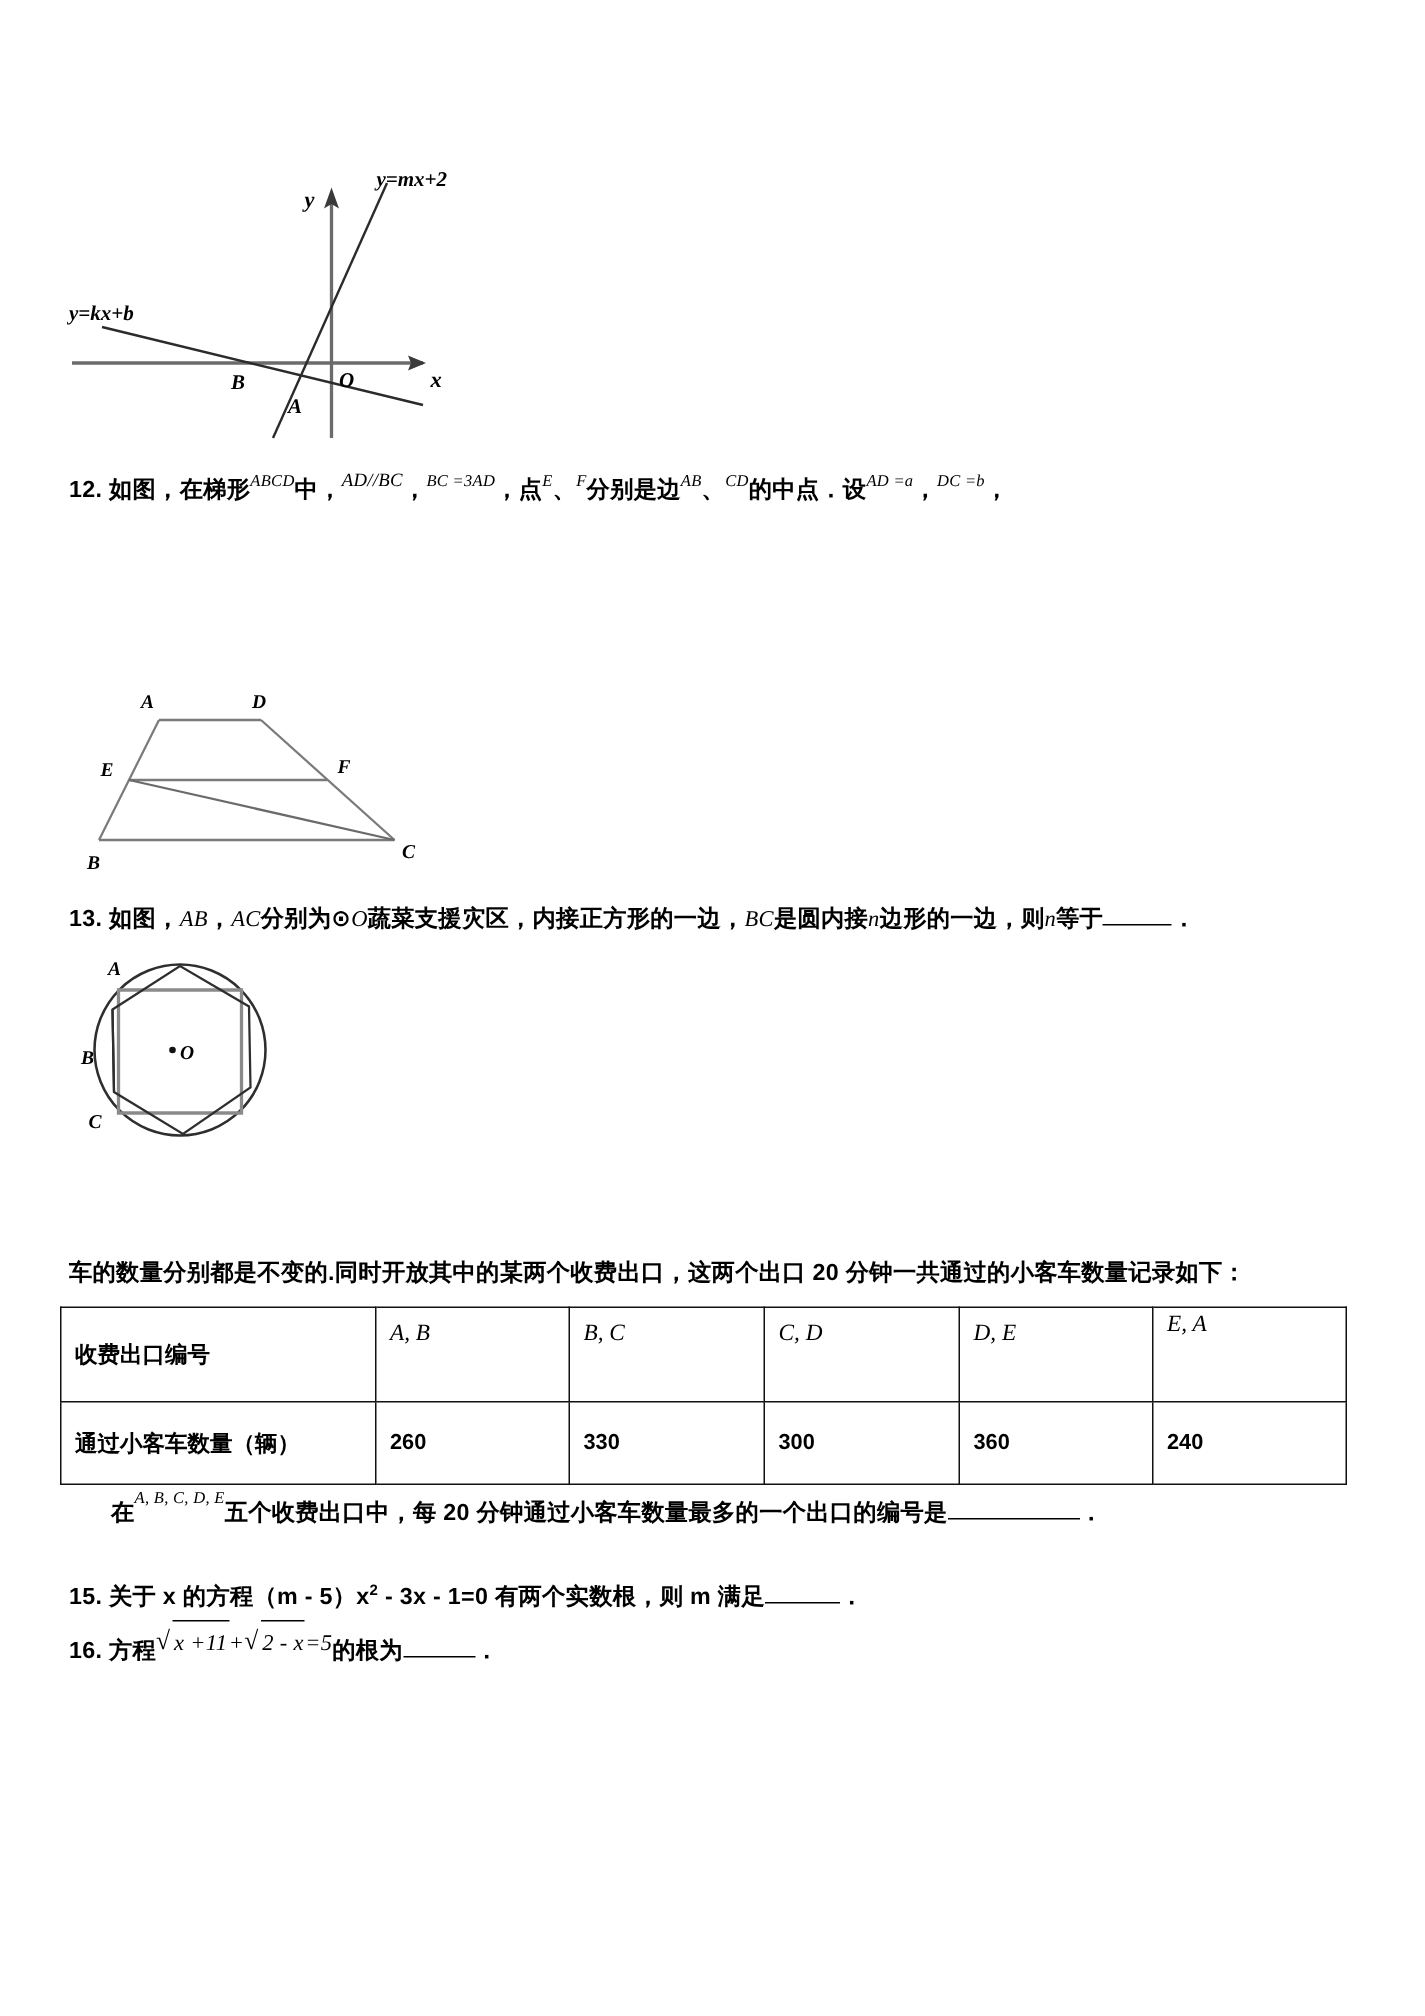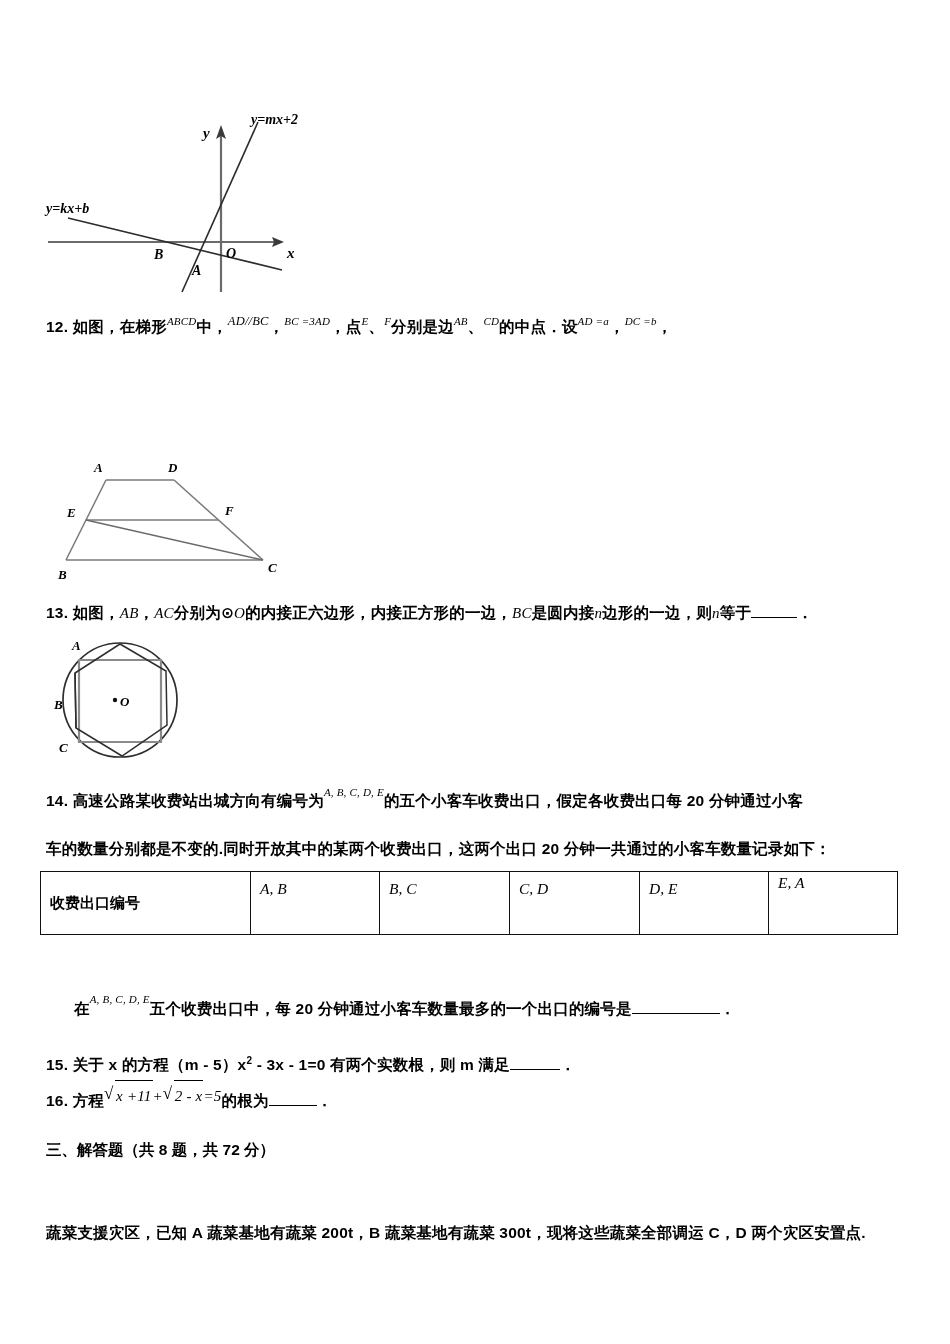--- a/index.html
+++ b/index.html
@@ -178,21 +178,21 @@
       <text x="118" y="17" class="fig-label" font-size="13">D</text>
       <text x="17" y="62" class="fig-label" font-size="13">E</text>
       <text x="175" y="60" class="fig-label" font-size="13">F</text>
       <text x="8" y="124" class="fig-label" font-size="13">B</text>
       <text x="218" y="117" class="fig-label" font-size="13">C</text>
     </svg>
   </div>
 
   <div class="blk qtext" style="left:46px; top:598px; width:890px;">
     <span class="num">13.</span>
-    <span>如图，</span><span class="mi">AB</span><span>，</span><span class="mi">AC</span><span>分别为⊙</span><span class="mi">O</span><span>的内接正六边形，内接正方形的一边，</span><span class="mi">BC</span><span>是圆内接</span><span class="mi">n</span><span>边形的一边，则</span><span class="mi">n</span><span>等于</span><span class="blank" style="width:46px; height:14px;"></span><span>．</span>
+    <span>如图，</span><span class="mi">AB</span><span>，</span><span class="mi">AC</span><span>分别为⊙</span><span class="mi">O</span><span>蔬菜支援灾区，内接正方形的一边，</span><span class="mi">BC</span><span>是圆内接</span><span class="mi">n</span><span>边形的一边，则</span><span class="mi">n</span><span>等于</span><span class="blank" style="width:46px; height:14px;"></span><span>．</span>
   </div>
 
   <div class="blk" style="left:48px; top:630px; width:150px; height:140px;">
     <svg width="150" height="140" viewBox="0 0 150 140">
 
       <circle cx="72" cy="70" r="57" fill="none" stroke="#2e2e2e" stroke-width="1.7"></circle>
 
       <polygon points="31,30 113,30 113,112 31,112" fill="none" stroke="#8a8a8a" stroke-width="2.2"></polygon>
 
       <polygon points="27,43 72,14 118,41 119,95 74,126 28,98" fill="none" stroke="#2e2e2e" stroke-width="1.5"></polygon>
@@ -201,58 +201,60 @@
 
       <circle cx="67" cy="70" r="2.2" fill="#111"></circle>
 
       <text x="24" y="20" class="fig-label" font-size="13">A</text>
       <text x="6" y="79" class="fig-label" font-size="13">B</text>
       <text x="11" y="122" class="fig-label" font-size="13">C</text>
       <text x="72" y="76" class="fig-label" font-size="13">O</text>
     </svg>
   </div>
 
-  <div class="blk qtext" style="left:46px; top:786px; width:890px;">
-    <span class="num">14.</span>
-    <span>高速公路某收费站出城方向有编号为</span><span class="mi-sup" style="top:-10px;">A, B, C, D, E</span><span>的五个小客车收费出口，假定各收费出口每 20 分钟通过小客</span>
-  </div>
   <div class="blk qtext" style="left:46px; top:834px; width:890px;">车的数量分别都是不变的.同时开放其中的某两个收费出口，这两个出口 20 分钟一共通过的小客车数量记录如下：</div>
 
   <table class="tbl" style="left:40px; top:871px; width:857px;">
     <colgroup>
       <col style="width:210px">
       <col style="width:129px">
       <col style="width:130px">
       <col style="width:130px">
       <col style="width:129px">
       <col style="width:129px">
     </colgroup>
     <tbody>
       <tr>
         <td class="label">收费出口编号</td>
         <td class="math">A, B</td>
         <td class="math">B, C</td>
         <td class="math">C, D</td>
         <td class="math">D, E</td>
         <td class="math raised">E, A</td>
       </tr>
+      <tr>
+        <td class="label">通过小客车数量（辆）</td>
+        <td class="numcell">260</td>
+        <td class="numcell">330</td>
+        <td class="numcell">300</td>
+        <td class="numcell">360</td>
+        <td class="numcell">240</td>
+      </tr>
     </tbody>
   </table>
 
   <div class="blk qtext" style="left:46px; top:994px; width:890px;margin-left:28px;">
     <span>在</span><span class="mi-sup" style="top:-11px;">A, B, C, D, E</span><span>五个收费出口中，每 20 分钟通过小客车数量最多的一个出口的编号是</span><span class="blank" style="width:88px; height:14px;"></span><span>．</span>
   </div>
 
   <div class="blk qtext" style="left:46px; top:1046px; width:890px;">
     <span class="num">15.</span>
     <span>关于 x 的方程（m - 5）x</span><sup style="font-size:10px;">2</sup><span> - 3x - 1=0 有两个实数根，则 m 满足</span><span class="blank" style="width:50px; height:14px;"></span><span>．</span>
   </div>
 
   <div class="blk qtext" style="left:46px; top:1085px; width:890px;">
     <span class="num">16.</span>
     <span>方程</span><span class="rad mi" style="position:relative; top:-5px;"><span class="bar">x +11</span></span><span class="mi" style="position:relative; top:-5px;">+</span><span class="rad mi" style="position:relative; top:-5px;"><span class="bar">2 - x</span></span><span class="mi" style="position:relative; top:-5px;">=5</span><span>的根为</span><span class="blank" style="width:48px; height:14px;"></span><span>．</span>
   </div>
 
-  <div class="blk sec-title" style="left:46px; top:1140px; width:890px;">三、解答题（共 8 题，共 72 分）</div>
-
-  <div class="blk qtext" style="left:46px; top:1218px; width:890px;">蔬菜支援灾区，已知 A 蔬菜基地有蔬菜 200t，B 蔬菜基地有蔬菜 300t，现将这些蔬菜全部调运 C，D 两个灾区安置点.</div>
+
 
 </div>
 
 </body></html>

